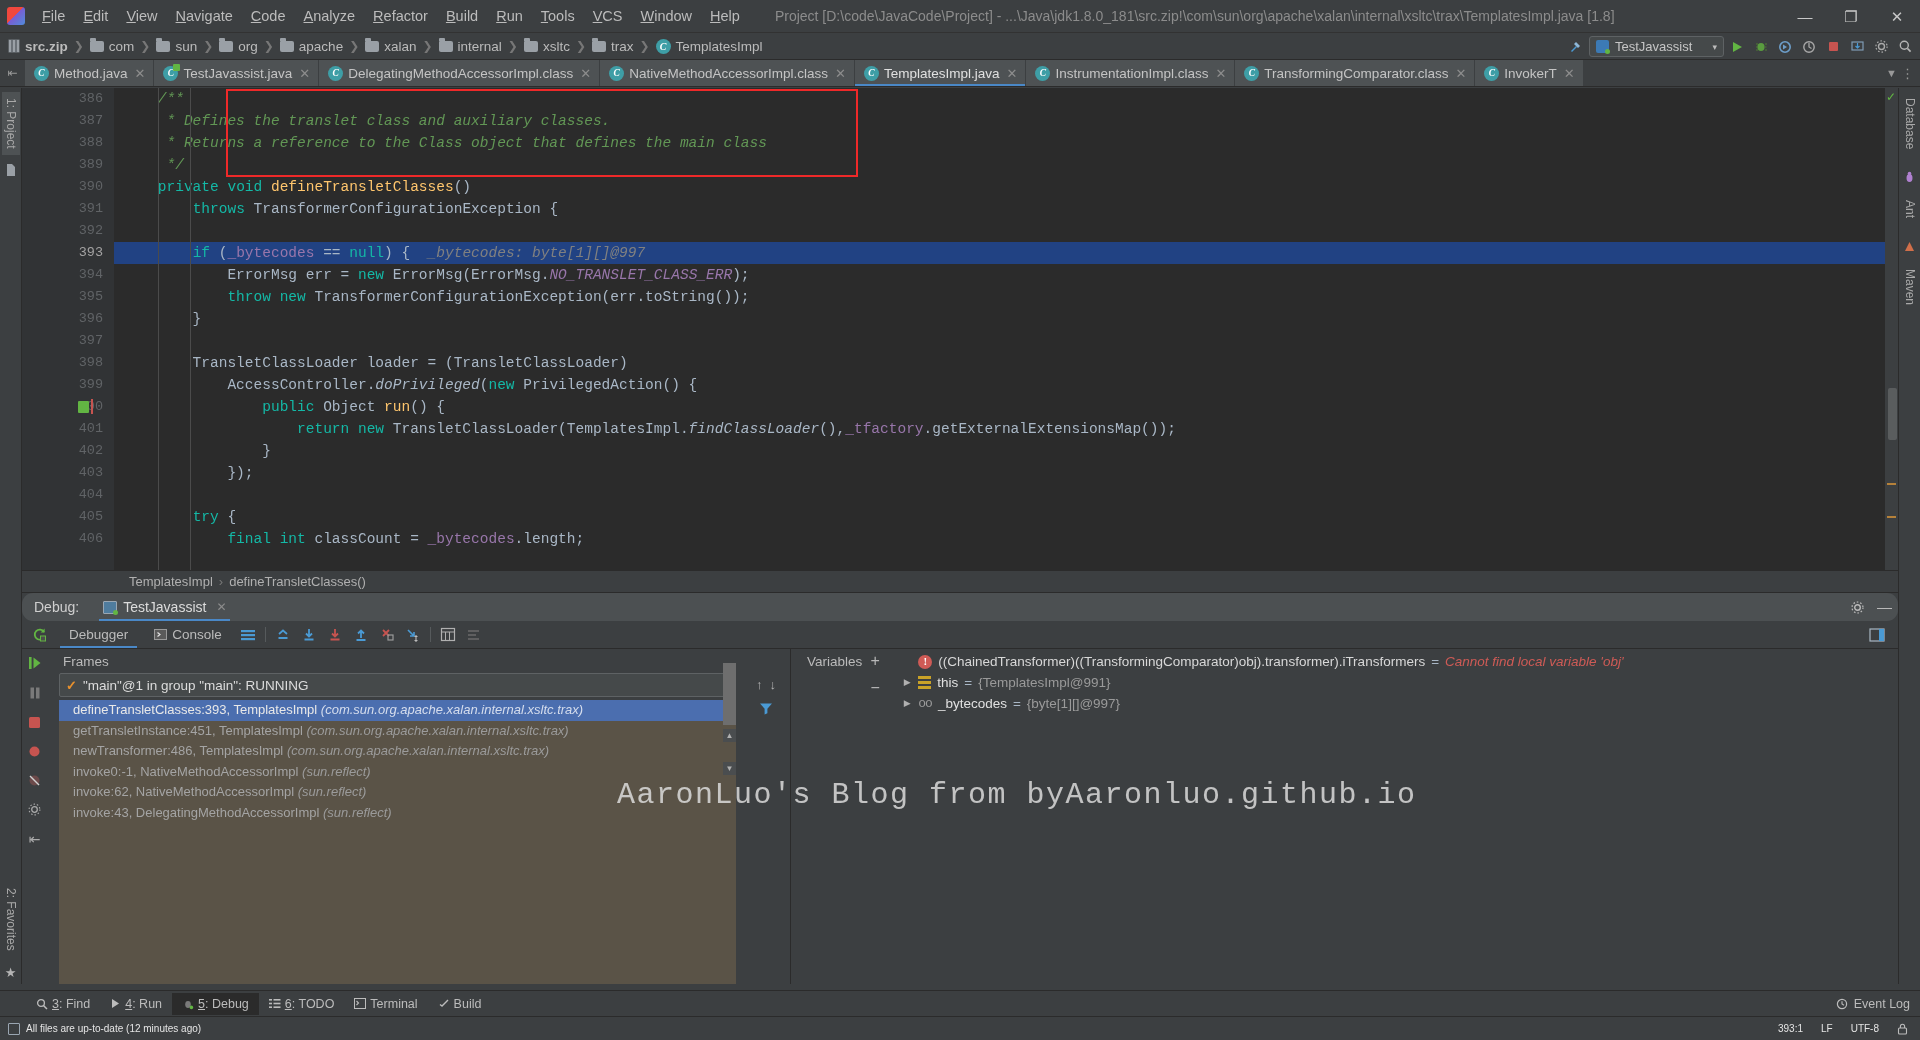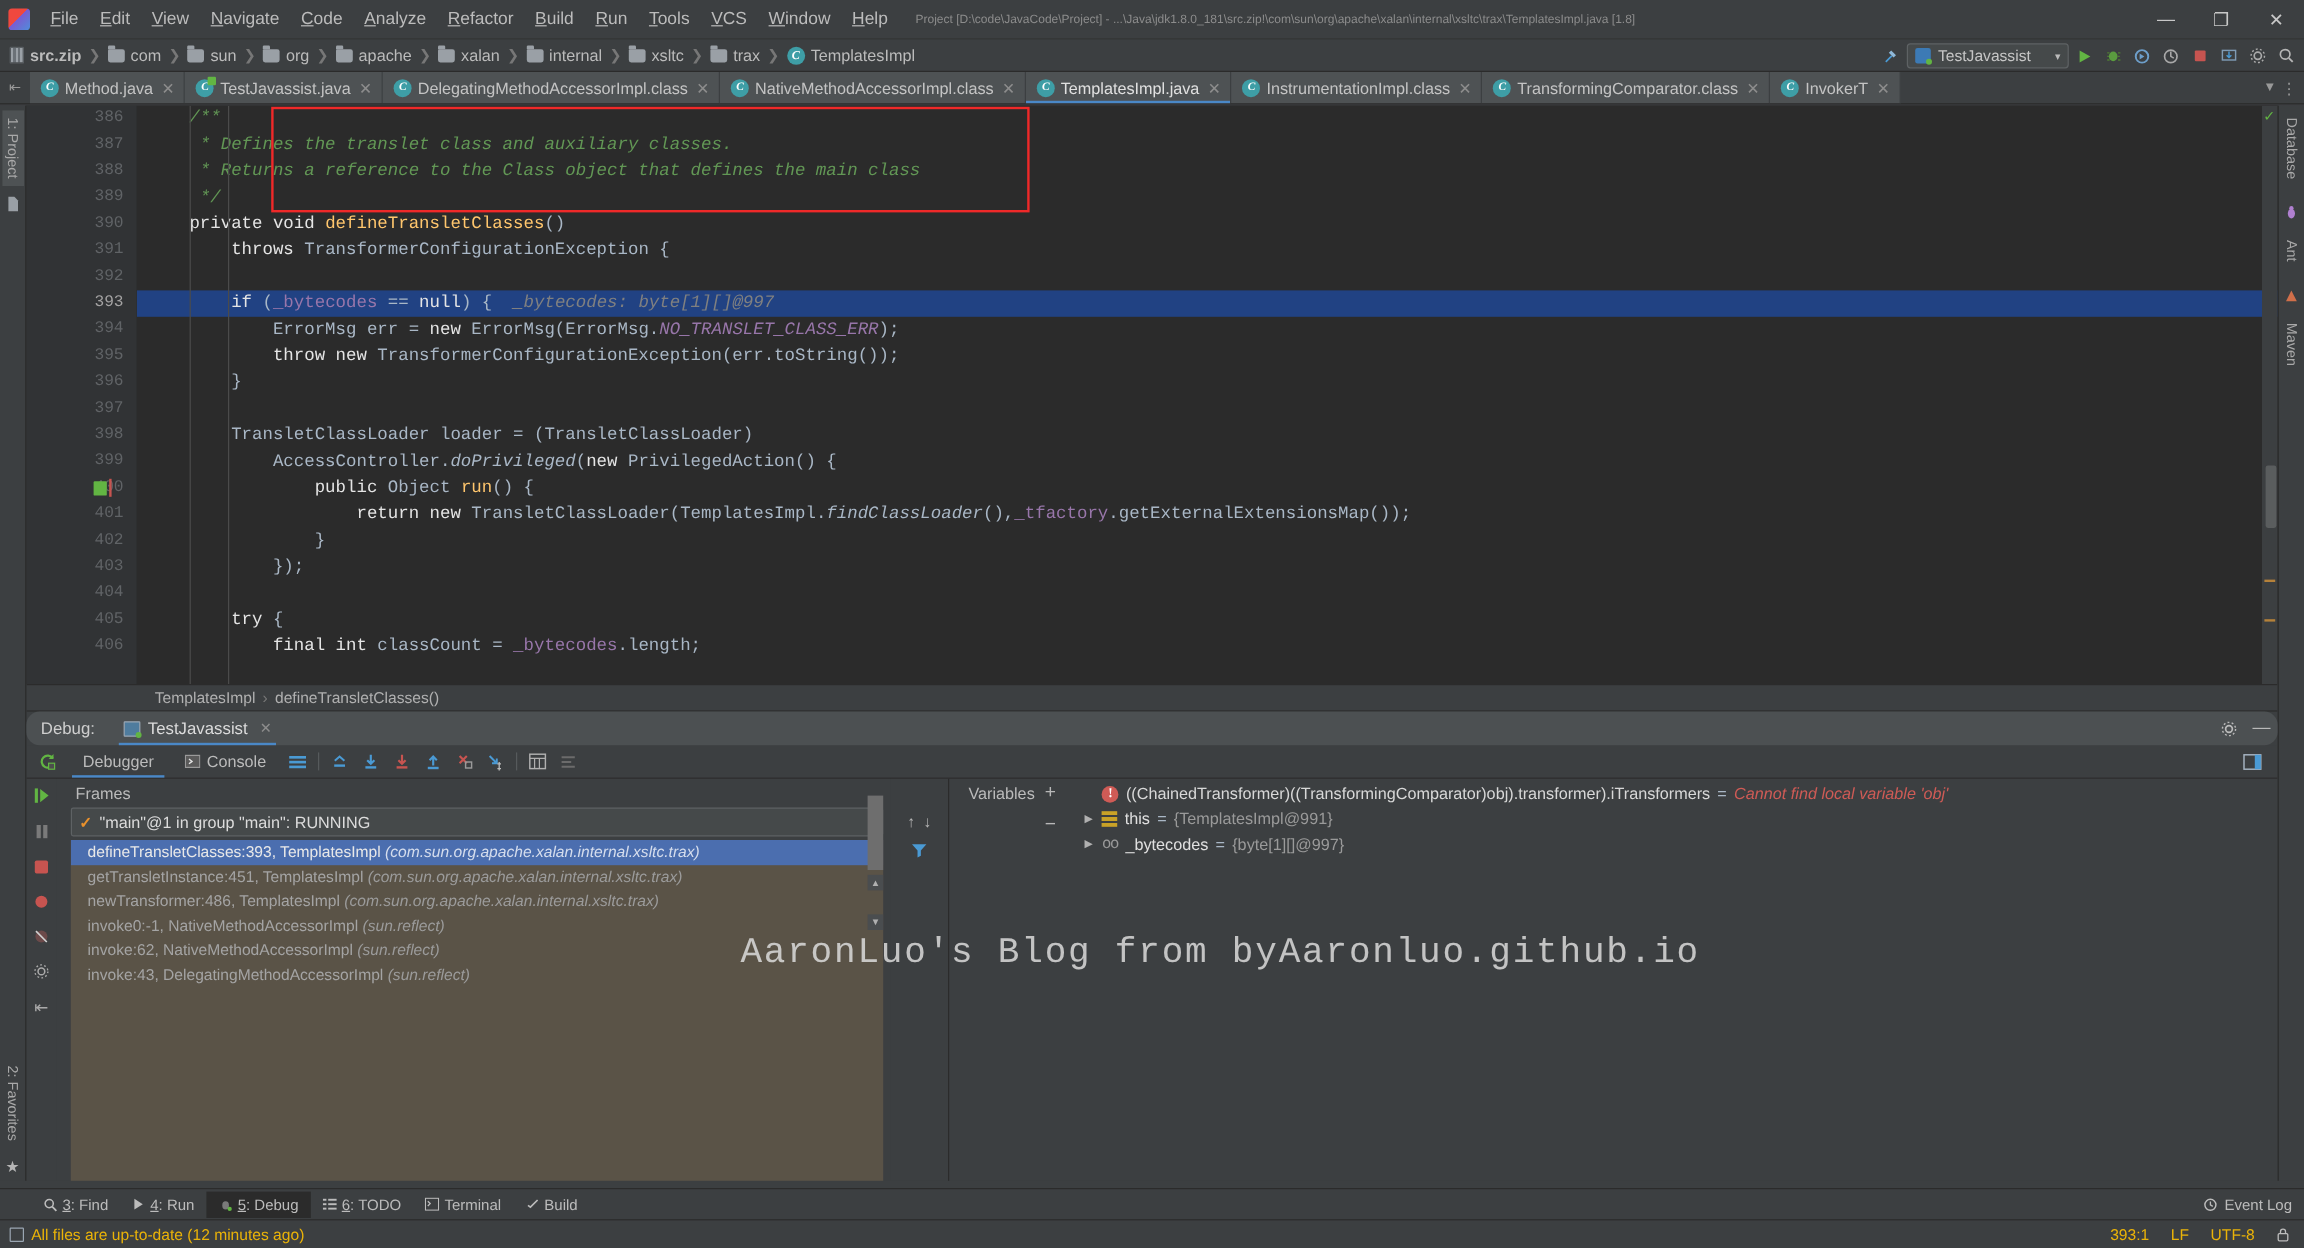--- a/index.html
+++ b/index.html
@@ -24,21 +24,21 @@
     width: 18px; height: 18px; margin: 0 8px 0 7px;
     background: linear-gradient(135deg,#f0483e 0%,#f0483e 45%,#7a5cd1 46%,#4f8ddb 100%);
     border-radius: 3px; flex: none;
   }
   .menu-item {
     padding: 4px 9px; color: #bcbcbc; font-size: 14.5px;
     white-space: nowrap; cursor: default;
   }
   .menu-item u { text-decoration: underline; }
   #title-path {
-    margin-left: 14px; color: #8c8c8c; font-size: 10px;
+    margin-left: 26px; color: #8c8c8c; font-size: 14px;
     white-space: nowrap; overflow: hidden;
   }
   #win-buttons {
     position: absolute; right: 0; top: 0; height: 33px;
     display: flex; align-items: center;
   }
   .win-btn {
     width: 46px; height: 33px; display: flex;
     align-items: center; justify-content: center;
     color: #c8c8c8; font-size: 15px;
@@ -191,21 +191,21 @@
   #code-area {
     flex: 1; position: relative; background: #2b2b2b;
     font-family: "Liberation Mono", monospace;
     font-size: 14.5px; overflow: hidden;
   }
   .cline {
     height: 22px; line-height: 22px; white-space: pre;
     padding-left: 9px; color: #a9b7c6;
   }
   .cline.hl { background: #214283; }
-  .kw { color: #e5e5e5; }
+  .kw { color: #14b8a6; }
   .cmt { color: #629755; font-style: italic; }
   .fld { color: #9876aa; }
   .mth { color: #ffc66d; }
   .cnst { color: #9876aa; font-style: italic; }
   .itl { color: #a9b7c6; font-style: italic; }
   .hint { color: #808080; font-style: italic; }
   #comment-box {
     position: absolute; left: 112px; top: 1px;
     width: 632px; height: 88px;
     border: 2px solid #ef2929; pointer-events: none; z-index: 3;
@@ -392,21 +392,21 @@
   }
   .twbtn.sel { background: #2b2b2b; }
   .twbtn u { text-decoration: underline; }
   #toolwin-right {
     margin-left: auto; display: flex; align-items: center;
     gap: 6px; padding-right: 10px; font-size: 12.5px; color: #bcbcbc;
   }
   #statusbar {
     position: absolute; left: 0; right: 0; bottom: 0; height: 24px;
     background: #3c3f41; display: flex; align-items: center;
-    padding-left: 8px; font-size: 13px; color: #eab308;
+    padding-left: 8px; font-size: 10px; color: #e5e5e5;
     border-top: 1px solid #2b2b2b;
   }
   #status-right {
     margin-left: auto; display: flex; align-items: center;
     gap: 18px; padding-right: 12px;
   }
   .ic-save {
     width: 12px; height: 12px; border: 1.5px solid #9aa6b2;
     border-radius: 1px; margin-right: 6px; flex: none;
   }

